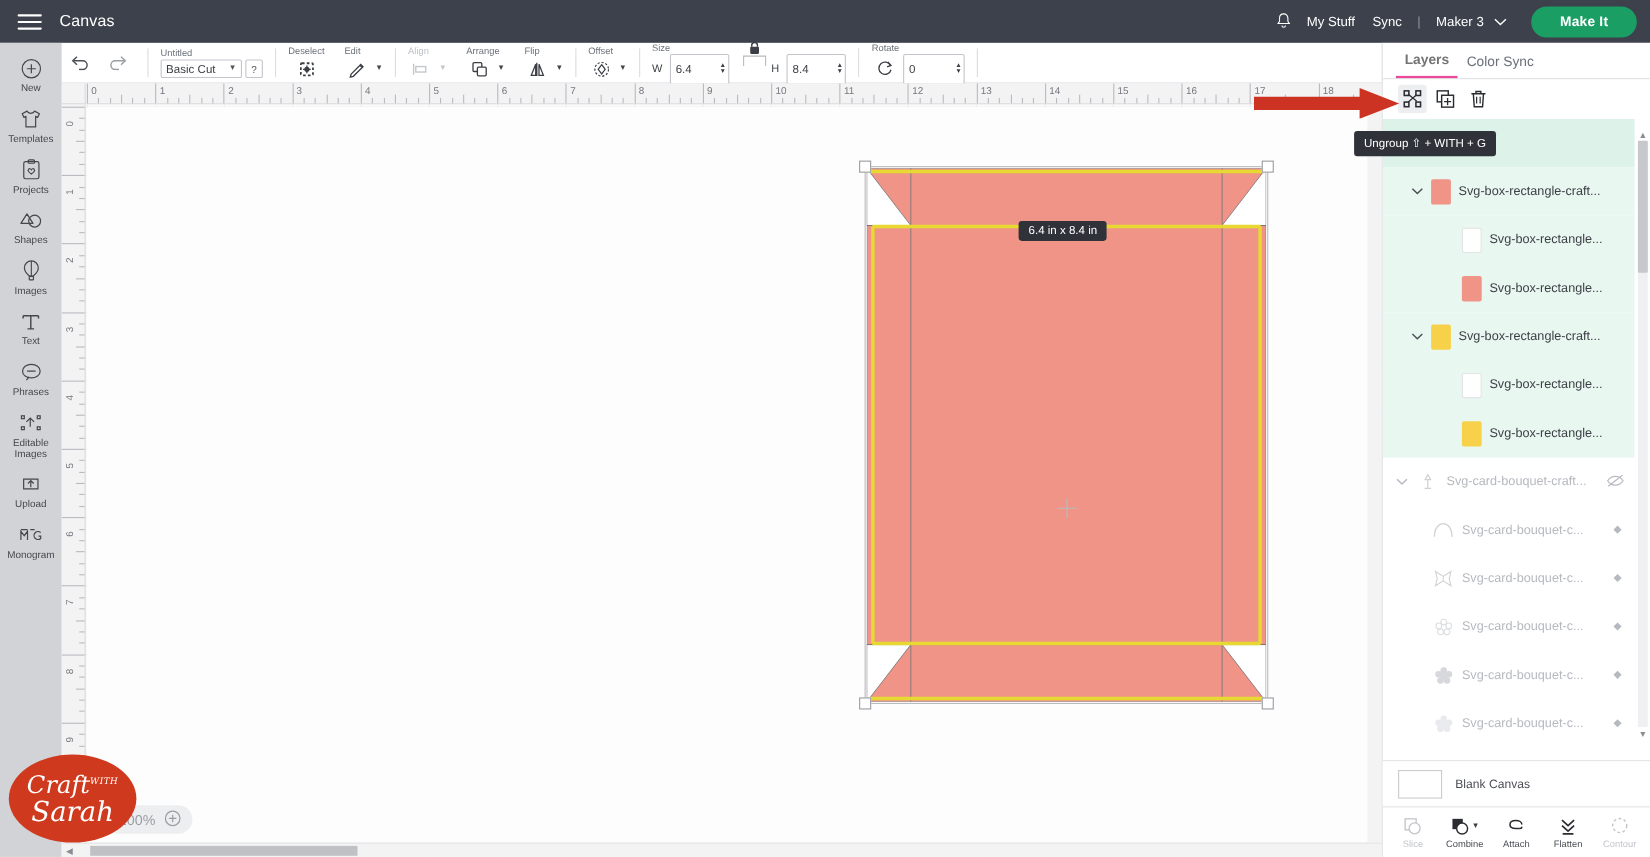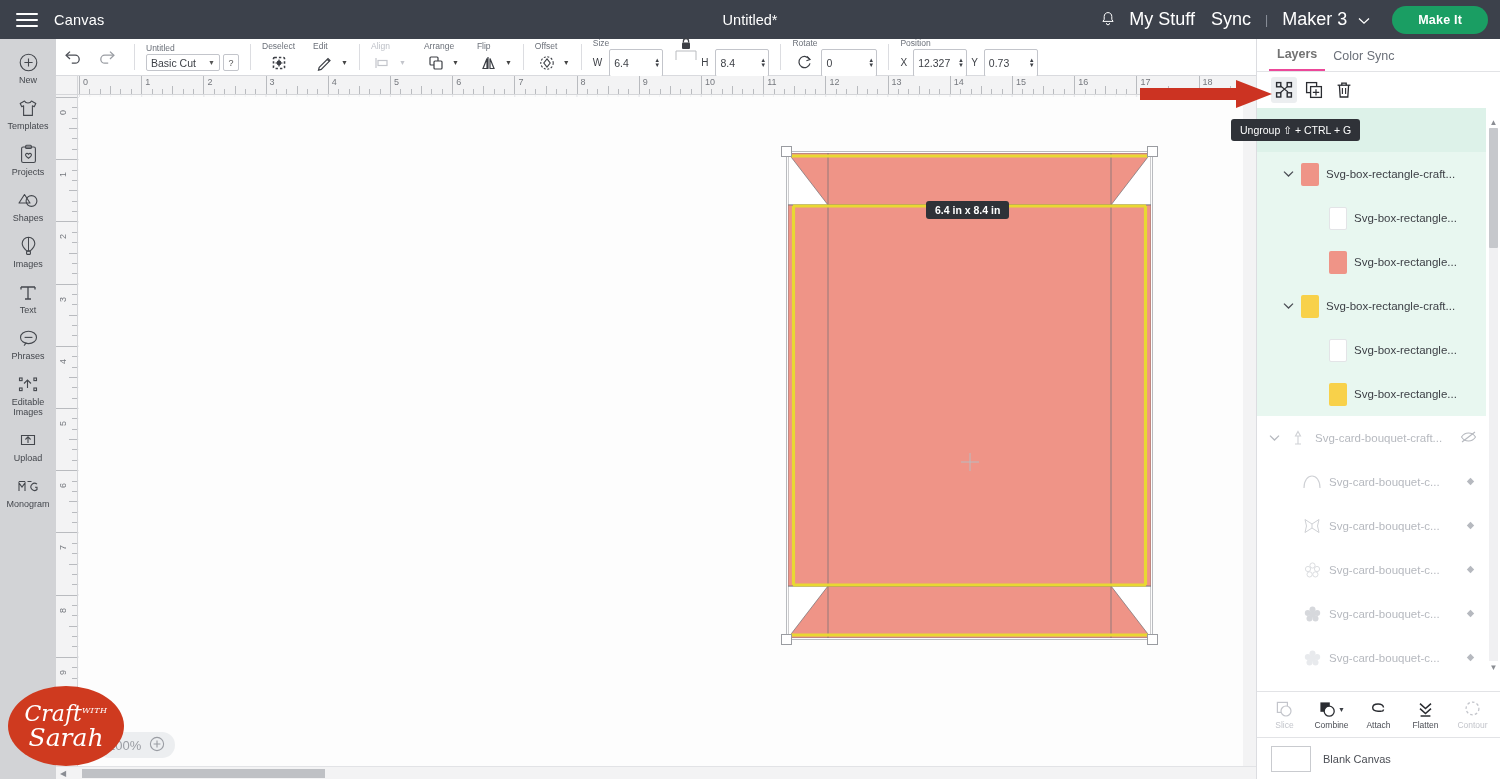--- a/index.html
+++ b/index.html
@@ -19,21 +19,21 @@
   }
   #hamburger { width:54px; height:39px; display:flex; flex-direction:column;
      align-items:center; justify-content:center; gap:4px; cursor:pointer; }
   #hamburger span { display:block; width:22px; height:2px; background:#fff; border-radius:1px;}
   .tb-canvas { color:#fff; font-size:14.5px; letter-spacing:.2px;}
   #doc-title {
     position:absolute; left:0; right:0; text-align:center; color:#fff;
     font-size:14.5px; pointer-events:none;
   }
   #tb-right { margin-left:auto; display:flex; align-items:center; gap:0px; padding-right:12px; z-index:3;}
-  #tb-right .item { color:#fff; font-size:18px; padding:0 8px; cursor:pointer; white-space:nowrap;}
+  #tb-right .item { color:#fff; font-size:12px; padding:0 8px; cursor:pointer; white-space:nowrap;}
   #tb-right .divider { color:#8d939d; padding:0 6px;}
   .bell { width:26px; height:39px; display:flex; align-items:center; justify-content:center; cursor:pointer;}
   .chev { display:inline-block; margin-left:6px; }
   #makeit {
     background:#1a9e63; color:#fff; font-size:12.5px; font-weight:bold;
     border-radius:14px; padding:7px 26px; margin-left:14px; cursor:pointer;
     letter-spacing:.2px;
     text-align:right;
   }
 
@@ -109,21 +109,20 @@
   #grid {
     position:absolute; left:22px; top:19px; right:0; bottom:0;
     background-color:#fbfbfb;
     background-image:
       linear-gradient(to right, #e6e7ea 1px, transparent 1px),
       linear-gradient(to bottom, #e6e7ea 1px, transparent 1px),
       linear-gradient(to right, #f1f2f4 1px, transparent 1px),
       linear-gradient(to bottom, #f1f2f4 1px, transparent 1px);
     background-size: 62.2px 62.2px, 62.2px 62.2px, 10.37px 10.37px, 10.37px 10.37px;
     background-position: 1px 2px, 1px 2px, 1px 2px, 1px 2px;
-    font-weight: bold;
   }
   #mat {
     position:absolute; left:1px; top:2px; width:1180px; height:672px;
     background:#fdfdfd;
   }
 
   
   #shape { position:absolute; left:710px; top:58px; width:363px; height:485px; }
   .sizebadge {
     position:absolute; left:848px; top:106px; background:#2f3238; color:#fff;
@@ -212,21 +211,20 @@
 </head>
 <body>
 
 <div id="topbar">
   <div id="hamburger">
     <span></span>
       <span></span>
       <span></span>
   </div>
   <div class="tb-canvas">Canvas</div>
-  <div id="doc-title">Untitled*</div>
   <div id="tb-right">
     <div class="bell">
       <svg width="16" height="17" viewBox="0 0 16 17">
           <path d="M8 1.6c-2.2 0-3.8 1.7-3.8 3.9v2.9L2.9 10.4h10.2l-1.3-2V5.5c0-2.2-1.6-3.9-3.8-3.9z" fill="none" stroke="#fff" stroke-width="1"></path>
           <path d="M6.4 12.2a1.6 1.6 0 0 0 3.2 0" fill="none" stroke="#fff" stroke-width="1"></path>
         </svg>
     </div>
     <div class="item">My Stuff</div>
     <div class="item">Sync</div>
     <div class="divider">|</div>
@@ -396,41 +394,20 @@
         <input value="0" style="">
         <div class="spin">
             <i>▲</i>
             <i>▼</i>
           </div>
       </div>
     </div>
   </div>
   <div class="vline"></div>
 
-  <div class="grp">
-    <div class="grp-label">Position</div>
-    <div class="grp-row" style="gap:4px">
-      <span class="unitlbl">X</span>
-      <div class="numfield" style="width:54px">
-        <input value="12.327" style="">
-        <div class="spin">
-            <i>▲</i>
-            <i>▼</i>
-          </div>
-      </div>
-      <span class="unitlbl">Y</span>
-      <div class="numfield" style="width:54px">
-        <input value="0.73" style="">
-        <div class="spin">
-            <i>▲</i>
-            <i>▼</i>
-          </div>
-      </div>
-    </div>
-  </div>
 </div>
 
 <div id="leftrail">
   <div class="rail-item">
     <div class="rail-ico">
         <svg width="21" height="21" viewBox="0 0 21 21">
           <circle cx="10.5" cy="10.5" r="8.3" fill="none" stroke="#44474d" stroke-width="1.1"></circle>
           <path d="M10.5 6.4v8.2M6.4 10.5h8.2" stroke="#44474d" stroke-width="1.1"></path>
         </svg>
       </div>
@@ -990,20 +967,25 @@
         </div>
       </div>
     <div id="scrollbar">
       <div class="sb-arrow" style="top:0">▲</div>
       <div id="sb-track"></div>
       <div id="sb-thumb"></div>
       <div class="sb-arrow" style="bottom:0">▼</div>
     </div>
   </div>
 
+  <div id="canvasrow">
+    <div class="sw"></div>
+    <div class="nm">Blank Canvas</div>
+  </div>
+
   <div id="rp-bottom">
     <div class="bt dis">
       <div class="row">
         <svg width="19" height="19" viewBox="0 0 19 19">
             <rect x="2.4" y="2.4" width="10" height="10" fill="none" stroke="#c3c5cb" stroke-width="1.2"></rect>
             <circle cx="11" cy="11" r="5" fill="#fff" stroke="#c3c5cb" stroke-width="1.2"></circle>
           </svg>
       </div>
       <div class="lbl">Slice</div>
     </div>
@@ -1037,20 +1019,15 @@
     </div>
     <div class="bt dis">
       <div class="row">
         <svg width="19" height="19" viewBox="0 0 19 19">
             <circle cx="9.5" cy="8.5" r="6.4" fill="none" stroke="#c3c5cb" stroke-width="1.3" stroke-dasharray="2.6 2.2"></circle>
           </svg>
       </div>
       <div class="lbl">Contour</div>
     </div>
   </div>
-
-  <div id="canvasrow">
-    <div class="sw"></div>
-    <div class="nm">Blank Canvas</div>
-  </div>
 </div>
 
-<div id="tooltip">Ungroup ⇧ + CTRL + G</div>
+<div id="tooltip">Ungroup ⇧ + WITH + G</div>
 
 </body></html>

